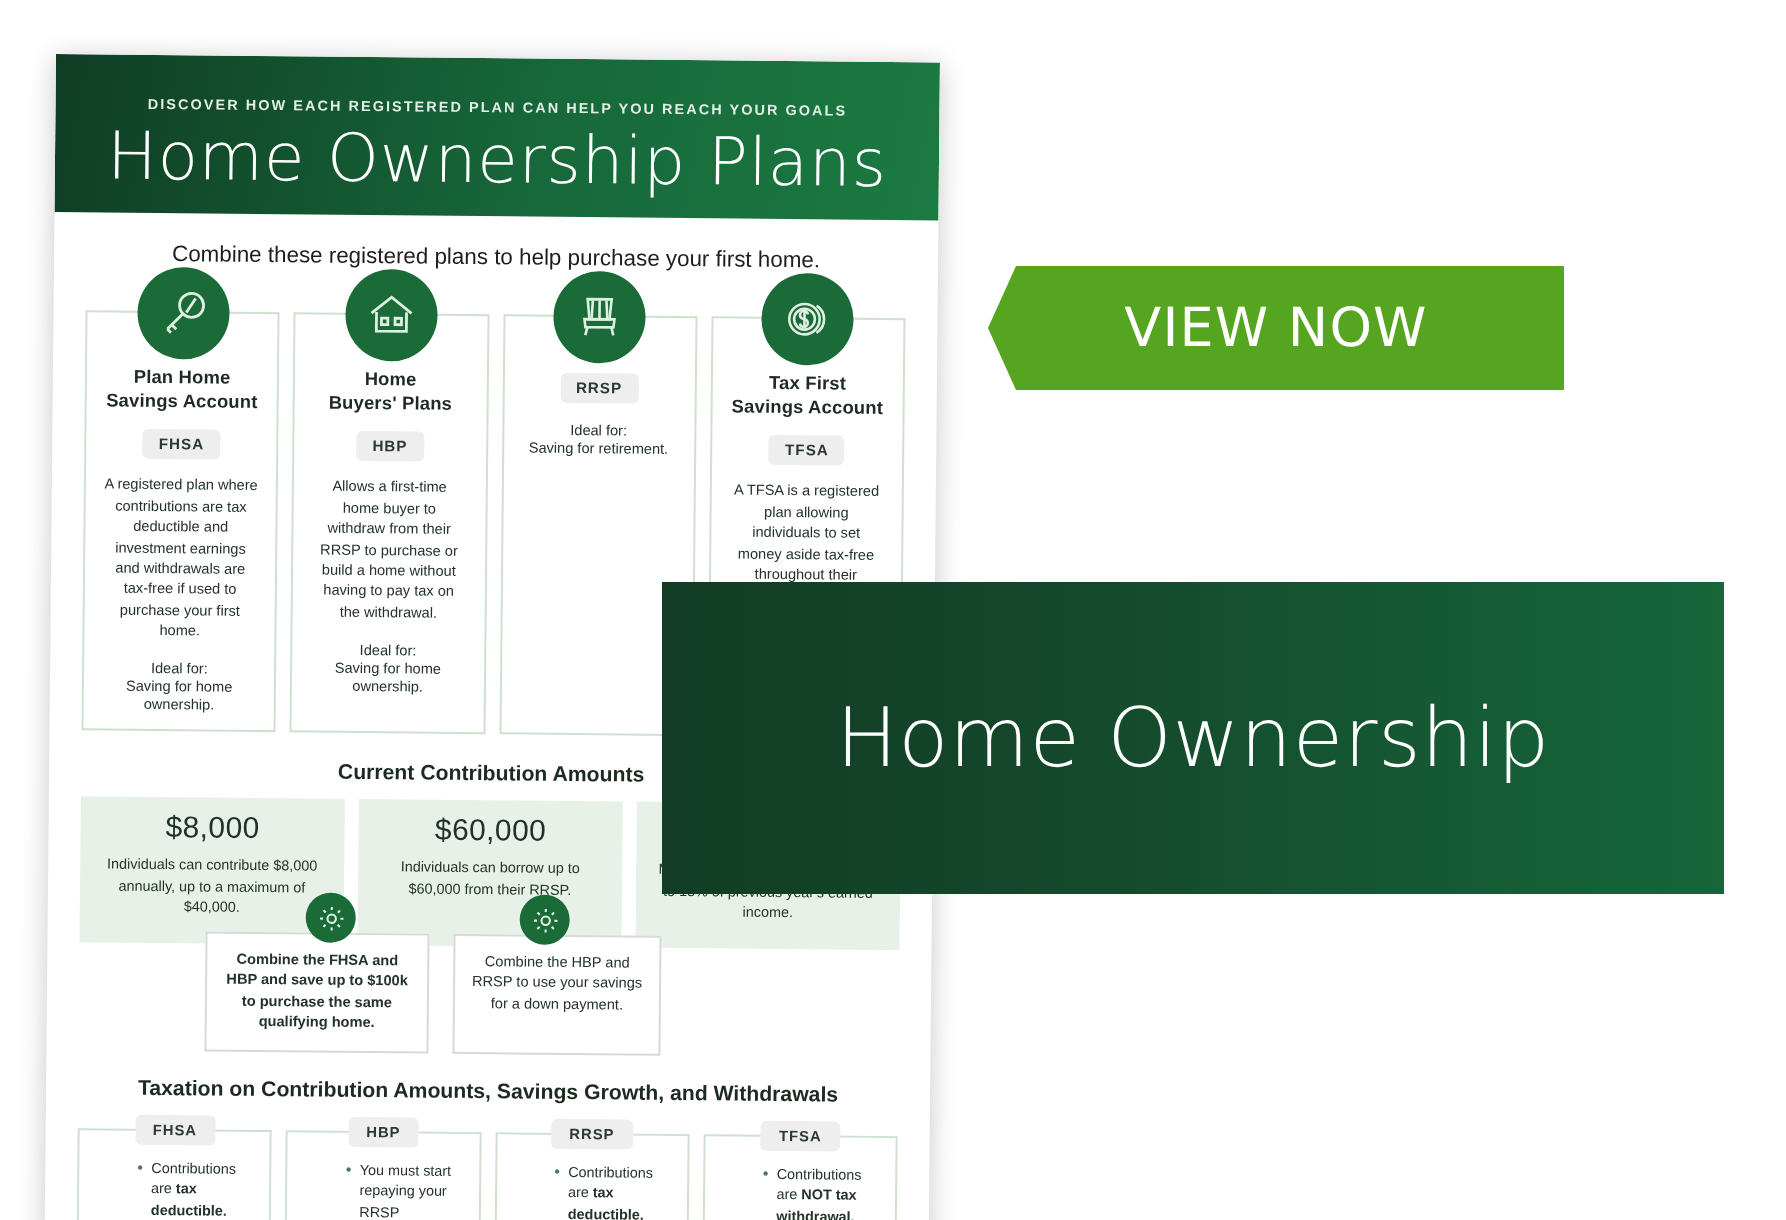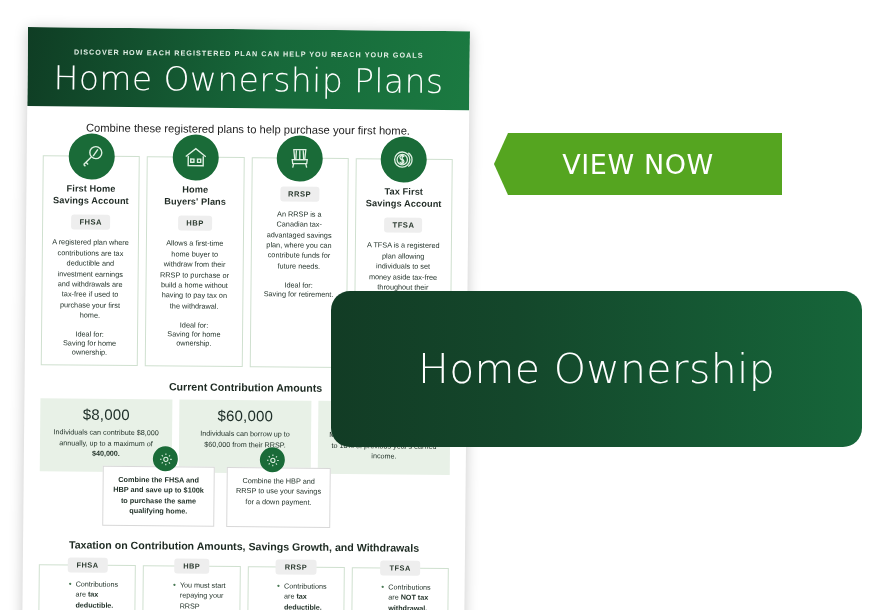--- a/index.html
+++ b/index.html
@@ -74,21 +74,21 @@
     margin:14px 0 7px 0;
   }
   
   .contrib-row{display:flex;gap:7px;padding:0 16px;box-sizing:border-box;position:relative;}
   .contrib-card{
     flex:1;background:#e8f1e7;padding:7px 6px 12px 6px;box-sizing:border-box;
     text-align:center;min-height:68px;
   }
   .contrib-amt{font-size:15px;color:#20302a;font-weight:400;letter-spacing:.2px;}
   .contrib-desc{font-size:7.2px;color:#23332a;line-height:1.45;margin-top:5px;padding:0 2px;}
-  .contrib-desc b{font-weight:700;text-align:right;}
+  .contrib-desc b{font-weight:400;text-align:right;}
   .gear{
     position:absolute;width:25px;height:25px;border-radius:50%;
     background:#1a6b38;display:flex;align-items:center;justify-content:center;
     top:47px;z-index:5;
   }
   .gear.g1{left:129px;}
   .gear.g2{left:236px;}
   .combo-row{display:flex;padding:0 16px;box-sizing:border-box;margin-top:-6px;position:relative;}
   .combo-card{
     background:#fff;border:1px solid #d8d8d8;
@@ -129,21 +129,20 @@
     box-shadow:0 1px 4px rgba(0,0,0,.16);
     cursor:pointer;
     margin-top:28px;
   }
   
   #overlay{
     position:absolute;left:331px;top:291px;width:531px;height:156px;
     background:linear-gradient(90deg,#123c25 0%,#14472b 35%,#16663a 100%);
     color:#fff;display:flex;align-items:center;justify-content:center;
     text-align:center;
-    border-radius:19px;
   }
   #overlay .otext{
     font-size:41px;font-weight:300;line-height:1.14;letter-spacing:.3px;
     font-family:"DejaVu Sans", sans-serif;
     padding:0 24px;
   }
 </style>
 </head>
 <body>
 
@@ -162,21 +161,21 @@
       <div class="plan-icon">
         <svg width="26" height="26" viewBox="0 0 26 26" fill="none" stroke="#dff0e2" stroke-width="1.4">
           <circle cx="17" cy="9" r="6"></circle>
             <line x1="19" y1="5.6" x2="14.4" y2="12.6"></line>
           <line x1="12.6" y1="13.4" x2="5" y2="21"></line>
             <line x1="7.2" y1="18.8" x2="9.4" y2="21"></line>
           <line x1="5" y1="21" x2="6.8" y2="22.8"></line>
         </svg>
       </div>
       <div class="plan-name">
-        <span>First Home</span><br>
+        <span>Plan Home</span><br>
         <span>Savings Account</span>
       </div>
       <div class="plan-chip">FHSA</div>
       <div class="plan-desc">A registered plan where contributions are tax deductible and investment earnings and withdrawals are tax-free if used to purchase your first home.</div>
       <div class="plan-ideal-label">Ideal for:</div>
       <div class="plan-ideal-val">Saving for home ownership.</div>
     </div>
 
     <div class="plan-card">
       <div class="plan-icon">
@@ -203,21 +202,20 @@
           <path d="M7 4 H19 L18 14 H8 Z"></path>
           <line x1="9.6" y1="4.6" x2="9.1" y2="13.4"></line>
           <line x1="13" y1="4.6" x2="13" y2="13.4"></line>
           <line x1="16.4" y1="4.6" x2="16.9" y2="13.4"></line>
           <path d="M5.5 14 H20.5 L20 18 H6 Z"></path>
           <line x1="7" y1="18" x2="6" y2="22"></line>
           <line x1="19" y1="18" x2="20" y2="22"></line>
         </svg>
       </div>
       <div class="plan-chip">RRSP</div>
-      <div class="plan-desc">An RRSP is a Canadian tax-advantaged savings plan, where you can contribute funds for future needs.</div>
       <div class="plan-ideal-label">Ideal for:</div>
       <div class="plan-ideal-val">Saving for retirement.</div>
     </div>
 
     <div class="plan-card">
       <div class="plan-icon">
         <svg width="26" height="26" viewBox="0 0 26 26" fill="none" stroke="#dff0e2" stroke-width="1.3">
           <circle cx="11.5" cy="13" r="7.6"></circle>
             <circle cx="11.5" cy="13" r="5.2"></circle>
           <path d="M17.5 6.2 a8 8 0 0 1 0 13.6"></path>

